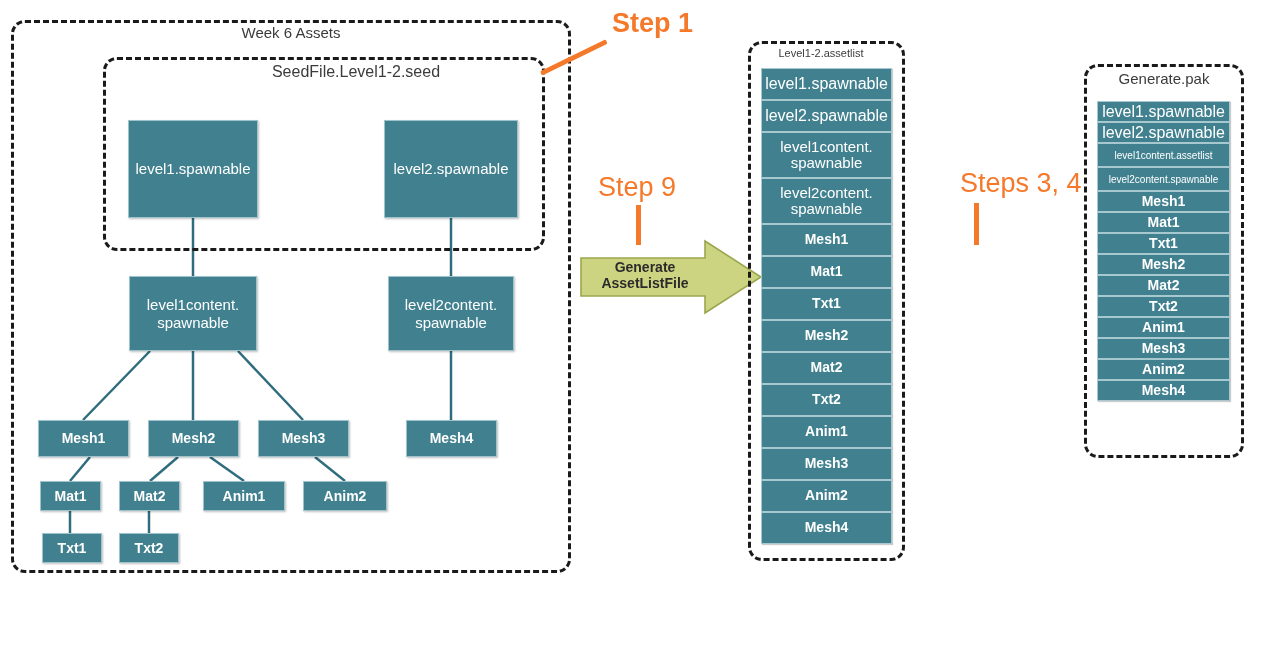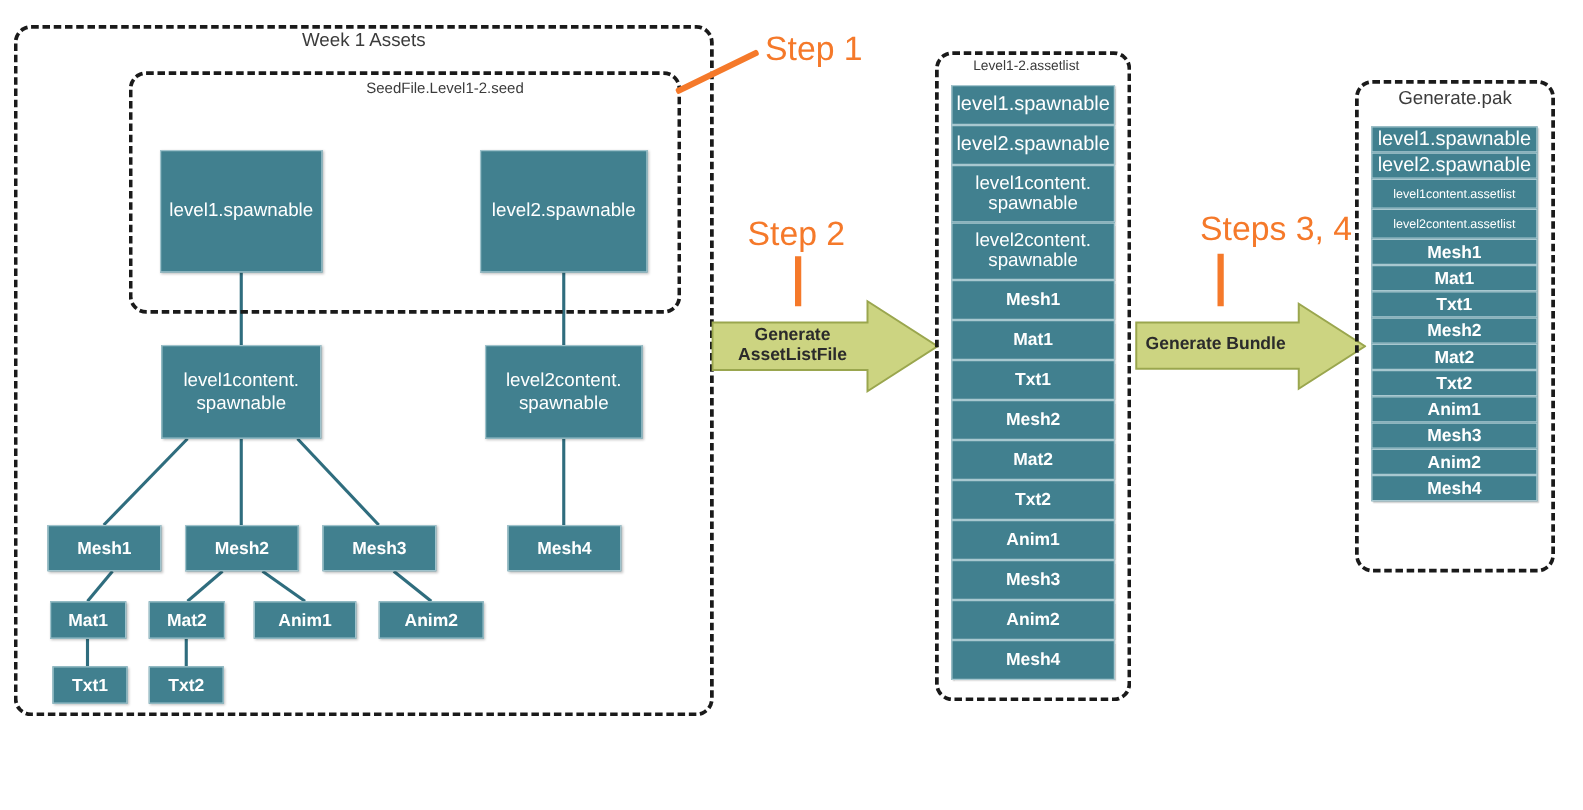--- a/index.html
+++ b/index.html
@@ -88,21 +88,21 @@
   }
   .step-leader {
     position: absolute;
     background: #f5792a;
     height: 5px;
     transform-origin: left center;
     border-radius: 2px;
   }
 
   
-  .arrow-wrap { position: absolute; }
+  .arrow-wrap { position: absolute; margin-left: 11px; }
   .arrow-label {
     position: absolute;
     width: 100%;
     text-align: center;
     color: #2b2b2b;
     font-weight: bold;
     font-size: 14px;
     line-height: 1.15;
     font-family: "Liberation Sans", sans-serif;
     white-space: pre-line;
@@ -134,25 +134,25 @@
       <line x1="315" y1="457" x2="345" y2="481"></line>
 
       <line x1="70" y1="511" x2="70" y2="533"></line>
 
       <line x1="149" y1="511" x2="149" y2="533"></line>
     </g>
   </svg>
 
   <div class="dashed-box" style="left:11px; top:20px; width:560px; height:553px;">
   </div>
-  <div class="dashed-title" style="left:11px; top:24px; width:560px;">Week 1 Assets</div>
+  <div class="dashed-title" style="left:11px; top:24px; width:560px;">Week 6 Assets</div>
 
   <div class="dashed-box" style="left:103px; top:57px; width:442px; height:194px;">
   </div>
-  <div class="dashed-title" style="left:103px; top:63px; width:442px; font-size:12px;padding-left:32px;">SeedFile.Level1-2.seed</div>
+  <div class="dashed-title" style="left:103px; top:63px; width:442px; font-size:16px;padding-left:32px;">SeedFile.Level1-2.seed</div>
 
   <div class="node big" style="left:128px; top:120px; width:130px; height:98px;">level1.spawnable</div>
   <div class="node big" style="left:384px; top:120px; width:134px; height:98px;">level2.spawnable</div>
 
   <div class="node big" style="left:129px; top:276px; width:128px; height:75px; white-space:pre-line;">level1content.
 spawnable</div>
   <div class="node big" style="left:388px; top:276px; width:126px; height:75px; white-space:pre-line;">level2content.
 spawnable</div>
 
   <div class="node small" style="left:38px; top:420px; width:91px; height:37px;">Mesh1</div>
@@ -161,43 +161,37 @@
   <div class="node small" style="left:406px; top:420px; width:91px; height:37px;">Mesh4</div>
 
   <div class="node small" style="left:40px; top:481px; width:61px; height:30px;">Mat1</div>
   <div class="node small" style="left:119px; top:481px; width:61px; height:30px;">Mat2</div>
   <div class="node small" style="left:203px; top:481px; width:82px; height:30px;">Anim1</div>
   <div class="node small" style="left:303px; top:481px; width:84px; height:30px;">Anim2</div>
 
   <div class="node small" style="left:42px; top:533px; width:60px; height:30px;">Txt1</div>
   <div class="node small" style="left:119px; top:533px; width:60px; height:30px;">Txt2</div>
 
-  <div class="step-label" style="left:612px; top:24px;">Step 1</div>
+  <div class="step-label" style="left:612px; top:8px;font-weight:bold;">Step 1</div>
   <div class="step-leader" style="left:541px; top:71px; width:73px; transform:rotate(-26deg);"></div>
 
-  <div class="step-label" style="left:598px; top:172px;">Step 2</div>
+  <div class="step-label" style="left:598px; top:172px;">Step 9</div>
   <div class="step-tick" style="left:636px; top:205px; height:40px;"></div>
 
   <div class="arrow-wrap" style="left:569px; top:239px; width:182px; height:76px;">
     <svg width="182" height="76" viewBox="0 0 182 76" xmlns="http://www.w3.org/2000/svg">
       <polygon points="1,19 125,19 125,2 181,38 125,74 125,57 1,57" fill="#ccd481" stroke="#9aa64e" stroke-width="1.6"></polygon>
     </svg>
     <div class="arrow-label" style="left:-26px; top:20px; width:182px;">Generate
 AssetListFile</div>
   </div>
 
   <div class="step-label" style="left:960px; top:168px;">Steps 3, 4</div>
   <div class="step-tick" style="left:974px; top:203px; height:42px;"></div>
 
-  <div class="arrow-wrap" style="left:908px; top:241px; width:185px; height:72px;">
-    <svg width="185" height="72" viewBox="0 0 185 72" xmlns="http://www.w3.org/2000/svg">
-      <polygon points="1,17 131,17 131,2 184,36 131,70 131,54 1,54" fill="#ccd481" stroke="#9aa64e" stroke-width="1.6"></polygon>
-    </svg>
-    <div class="arrow-label" style="left:-28px; top:25px; width:185px;">Generate Bundle</div>
-  </div>
 
   <div class="dashed-box" style="left:748px; top:41px; width:157px; height:520px;">
   </div>
   <div class="dashed-title" style="left:748px; top:47px; width:146px; font-size:11px;">Level1-2.assetlist</div>
   <div id="assetlist-rows">
       <div class="listrow" style="left: 761px; top: 68px; width: 131px; height: 32px; white-space: pre-line; font-size: 16px; font-weight: normal; font-family: &quot;Liberation Sans&quot;, sans-serif;">level1.spawnable</div>
       <div class="listrow" style="left: 761px; top: 100px; width: 131px; height: 32px; white-space: pre-line; font-size: 16px; font-weight: normal; font-family: &quot;Liberation Sans&quot;, sans-serif;">level2.spawnable</div>
       <div class="listrow" style="left: 761px; top: 132px; width: 131px; height: 46px; white-space: pre-line; font-size: 15px; font-weight: normal; font-family: &quot;Liberation Sans&quot;, sans-serif;">level1content.
 spawnable</div>
       <div class="listrow" style="left: 761px; top: 178px; width: 131px; height: 46px; white-space: pre-line; font-size: 15px; font-weight: normal; font-family: &quot;Liberation Sans&quot;, sans-serif;">level2content.
@@ -214,21 +208,21 @@
       <div class="listrow" style="left: 761px; top: 512px; width: 131px; height: 32px; white-space: pre-line; font-size: 14px; font-weight: bold; font-family: &quot;Liberation Sans&quot;, sans-serif;">Mesh4</div>
     </div>
 
   <div class="dashed-box" style="left:1084px; top:64px; width:160px; height:394px;">
   </div>
   <div class="dashed-title" style="left:1084px; top:70px; width:160px; font-size:15px;">Generate.pak</div>
   <div id="pak-rows">
       <div class="listrow" style="left: 1097px; top: 101px; width: 133px; height: 21px; font-size: 16px; font-weight: normal; font-family: &quot;Liberation Sans&quot;, sans-serif;">level1.spawnable</div>
       <div class="listrow" style="left: 1097px; top: 122px; width: 133px; height: 21px; font-size: 16px; font-weight: normal; font-family: &quot;Liberation Sans&quot;, sans-serif;">level2.spawnable</div>
       <div class="listrow" style="left: 1097px; top: 143px; width: 133px; height: 24px; font-size: 10px; font-weight: normal; font-family: &quot;Liberation Sans&quot;, sans-serif;">level1content.assetlist</div>
-      <div class="listrow" style="left: 1097px; top: 167px; width: 133px; height: 24px; font-size: 10px; font-weight: normal; font-family: &quot;Liberation Sans&quot;, sans-serif;">level2content.assetlist</div>
+      <div class="listrow" style="left: 1097px; top: 167px; width: 133px; height: 24px; font-size: 10px; font-weight: normal; font-family: &quot;Liberation Sans&quot;, sans-serif;">level2content.spawnable</div>
       <div class="listrow" style="left: 1097px; top: 191px; width: 133px; height: 21px; font-size: 14px; font-weight: bold; font-family: &quot;Liberation Sans&quot;, sans-serif;">Mesh1</div>
       <div class="listrow" style="left: 1097px; top: 212px; width: 133px; height: 21px; font-size: 14px; font-weight: bold; font-family: &quot;Liberation Sans&quot;, sans-serif;">Mat1</div>
       <div class="listrow" style="left: 1097px; top: 233px; width: 133px; height: 21px; font-size: 14px; font-weight: bold; font-family: &quot;Liberation Sans&quot;, sans-serif;">Txt1</div>
       <div class="listrow" style="left: 1097px; top: 254px; width: 133px; height: 21px; font-size: 14px; font-weight: bold; font-family: &quot;Liberation Sans&quot;, sans-serif;">Mesh2</div>
       <div class="listrow" style="left: 1097px; top: 275px; width: 133px; height: 21px; font-size: 14px; font-weight: bold; font-family: &quot;Liberation Sans&quot;, sans-serif;">Mat2</div>
       <div class="listrow" style="left: 1097px; top: 296px; width: 133px; height: 21px; font-size: 14px; font-weight: bold; font-family: &quot;Liberation Sans&quot;, sans-serif;">Txt2</div>
       <div class="listrow" style="left: 1097px; top: 317px; width: 133px; height: 21px; font-size: 14px; font-weight: bold; font-family: &quot;Liberation Sans&quot;, sans-serif;">Anim1</div>
       <div class="listrow" style="left: 1097px; top: 338px; width: 133px; height: 21px; font-size: 14px; font-weight: bold; font-family: &quot;Liberation Sans&quot;, sans-serif;">Mesh3</div>
       <div class="listrow" style="left: 1097px; top: 359px; width: 133px; height: 21px; font-size: 14px; font-weight: bold; font-family: &quot;Liberation Sans&quot;, sans-serif;">Anim2</div>
       <div class="listrow" style="left: 1097px; top: 380px; width: 133px; height: 21px; font-size: 14px; font-weight: bold; font-family: &quot;Liberation Sans&quot;, sans-serif;">Mesh4</div>

